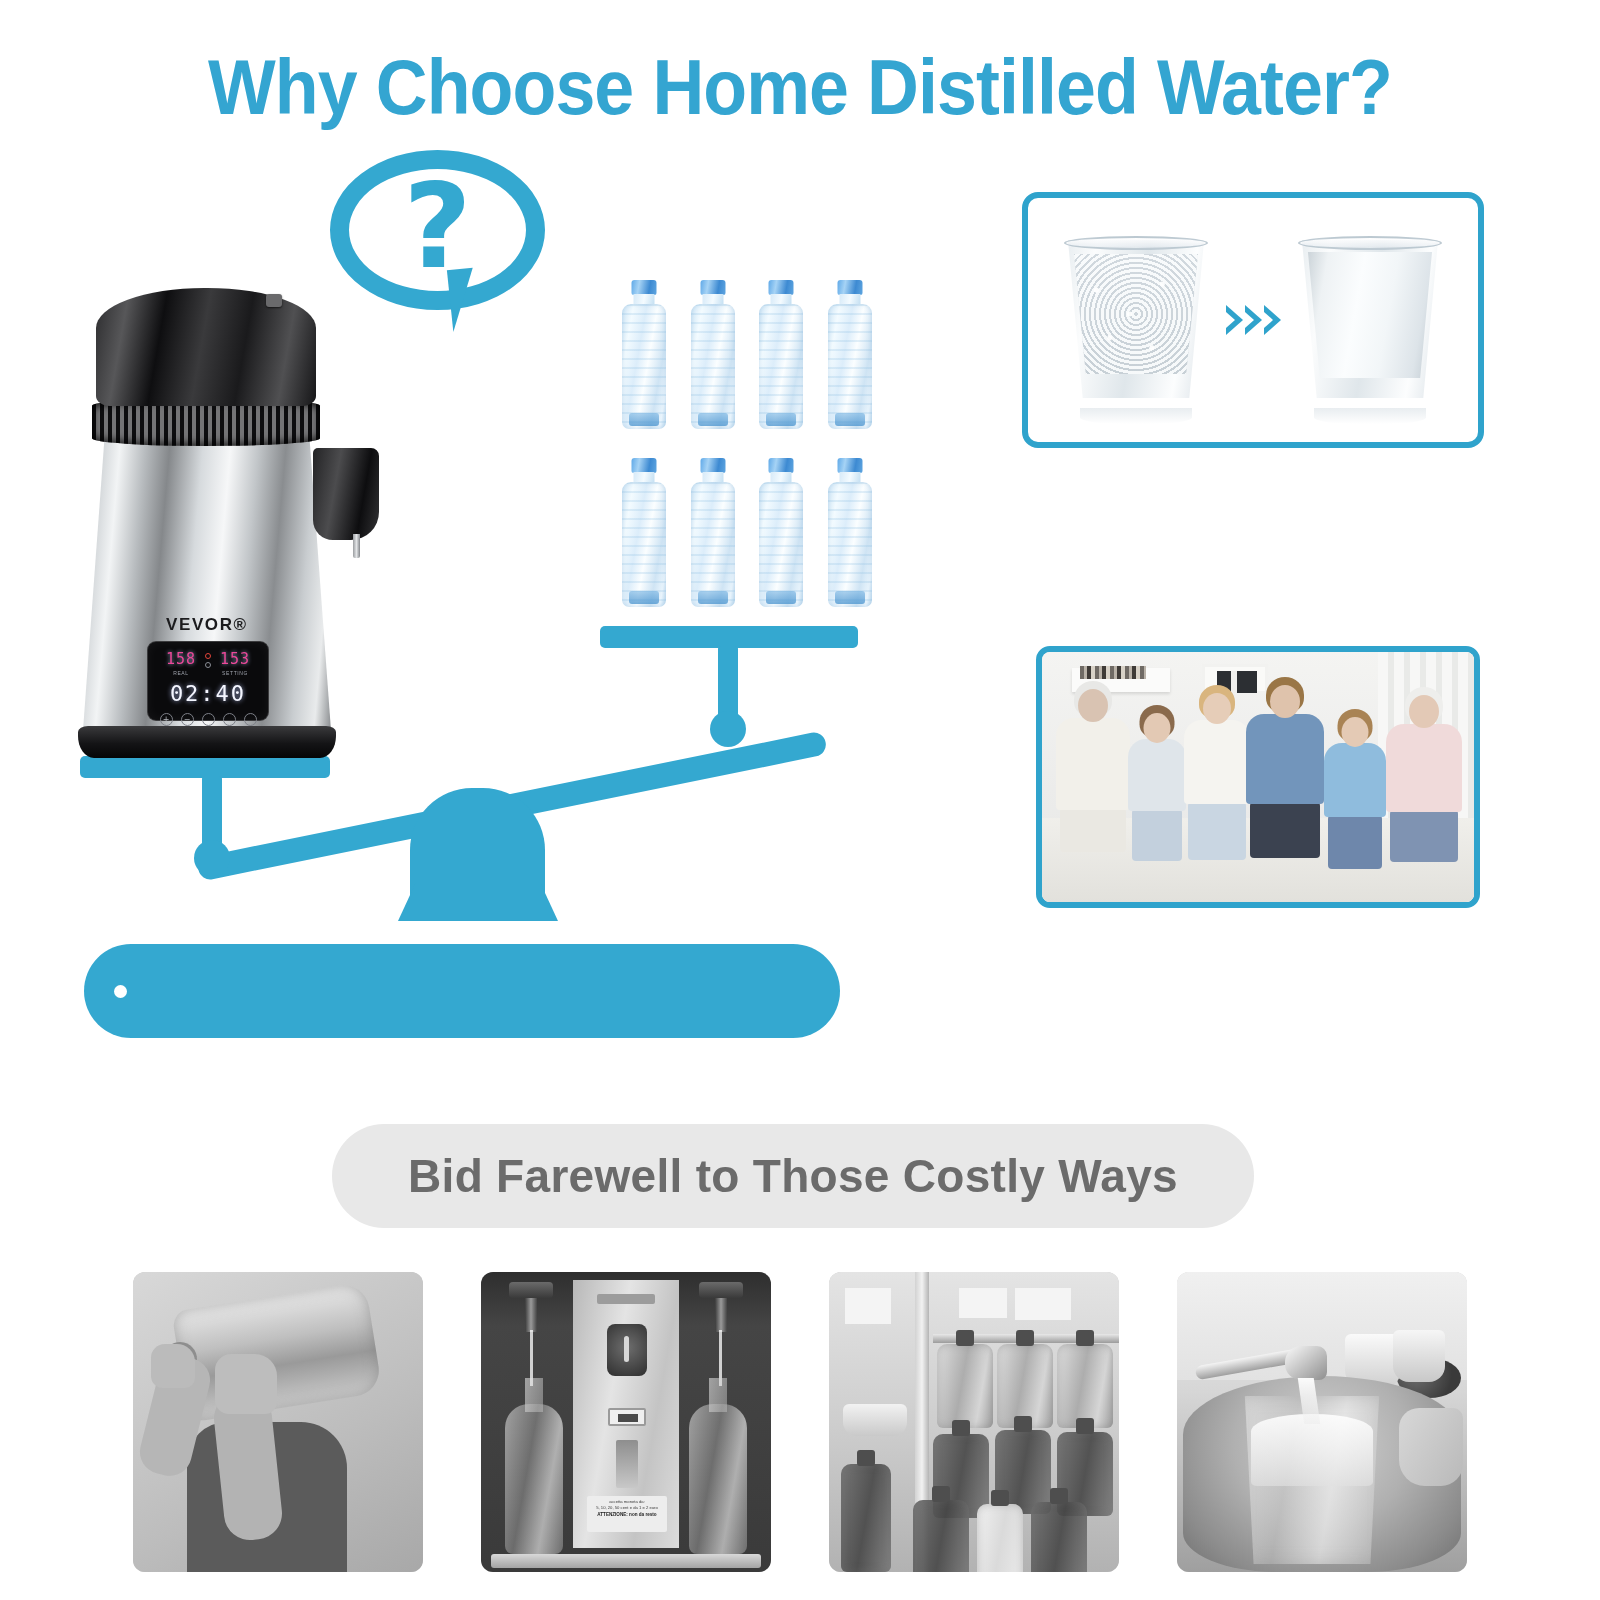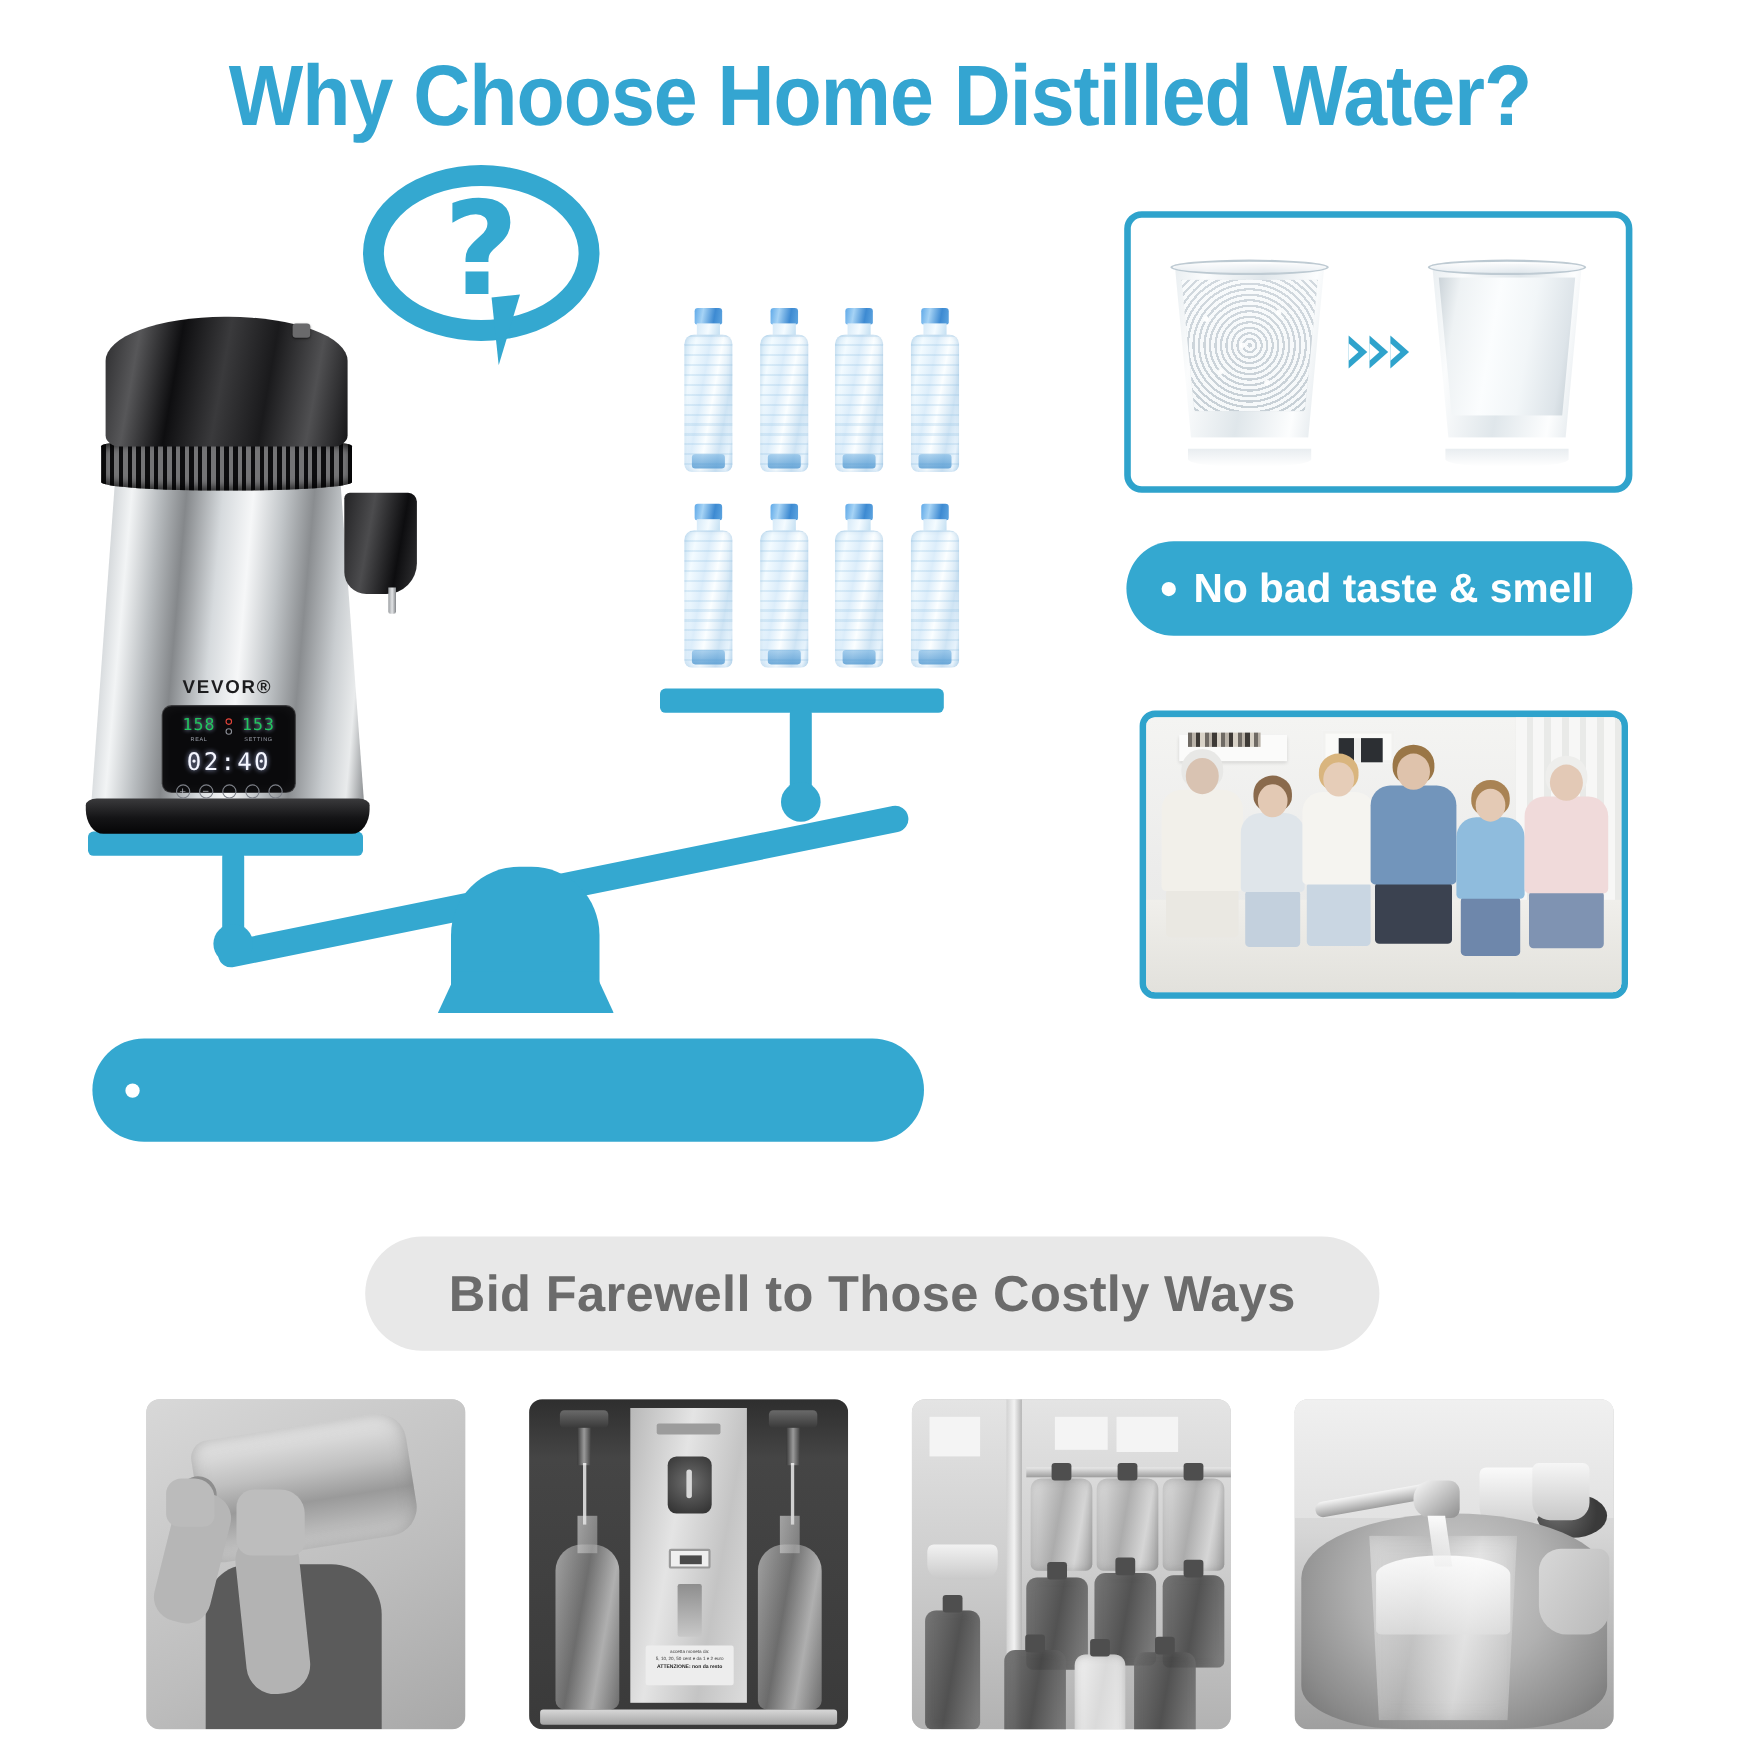--- a/index.html
+++ b/index.html
@@ -131,21 +131,21 @@
     border-radius: 8px;
     box-shadow: 0 0 0 1px #3b3b3d, inset 0 0 12px rgba(255,255,255,.05);
     padding-top: 10px;
   }
   .scr-row {
     display: flex; align-items: flex-start; justify-content: center;
     gap: 9px;
   }
   .scr-val {
     font-family: "DejaVu Sans Mono", monospace;
-    font-size: 15px; color: #22c55e; letter-spacing: 1px;
+    font-size: 15px; color: #ec4899; letter-spacing: 1px;
     line-height: 1;
     text-shadow: 0 0 4px rgba(190,205,255,.8);
   }
   .scr-lbl {
     font-family: "Liberation Sans", sans-serif;
     font-size: 5px; color: #9fa3ad; letter-spacing: .6px;
     text-align: center; margin-top: 3px;
   }
   .scr-col { display: flex; flex-direction: column; align-items: center; }
   .scr-dots { display: flex; flex-direction: column; gap: 3px; padding-top: 1px; }
@@ -884,24 +884,20 @@
       </div>
       <div class="glass glass-clear">
         <div class="glass-vessel"></div>
         <div class="glass-fill"></div>
         <div class="glass-rim"></div>
         <div class="glass-reflection"></div>
       </div>
     </div>
   </div>
 
-  <div class="pill pill-taste">
-    <span class="pill-dot"></span>
-    <span class="pill-text">No bad taste &amp; smell</span>
-  </div>
 
   <div class="family-panel">
     <div class="family-scene">
       <div class="fam-wall"></div>
       <div class="fam-curtain"></div>
       <div class="fam-shelf"></div>
       <div class="fam-books"></div>
       <div class="fam-window"></div>
       <div class="fam-sofa"></div>
       <div id="family-people">

